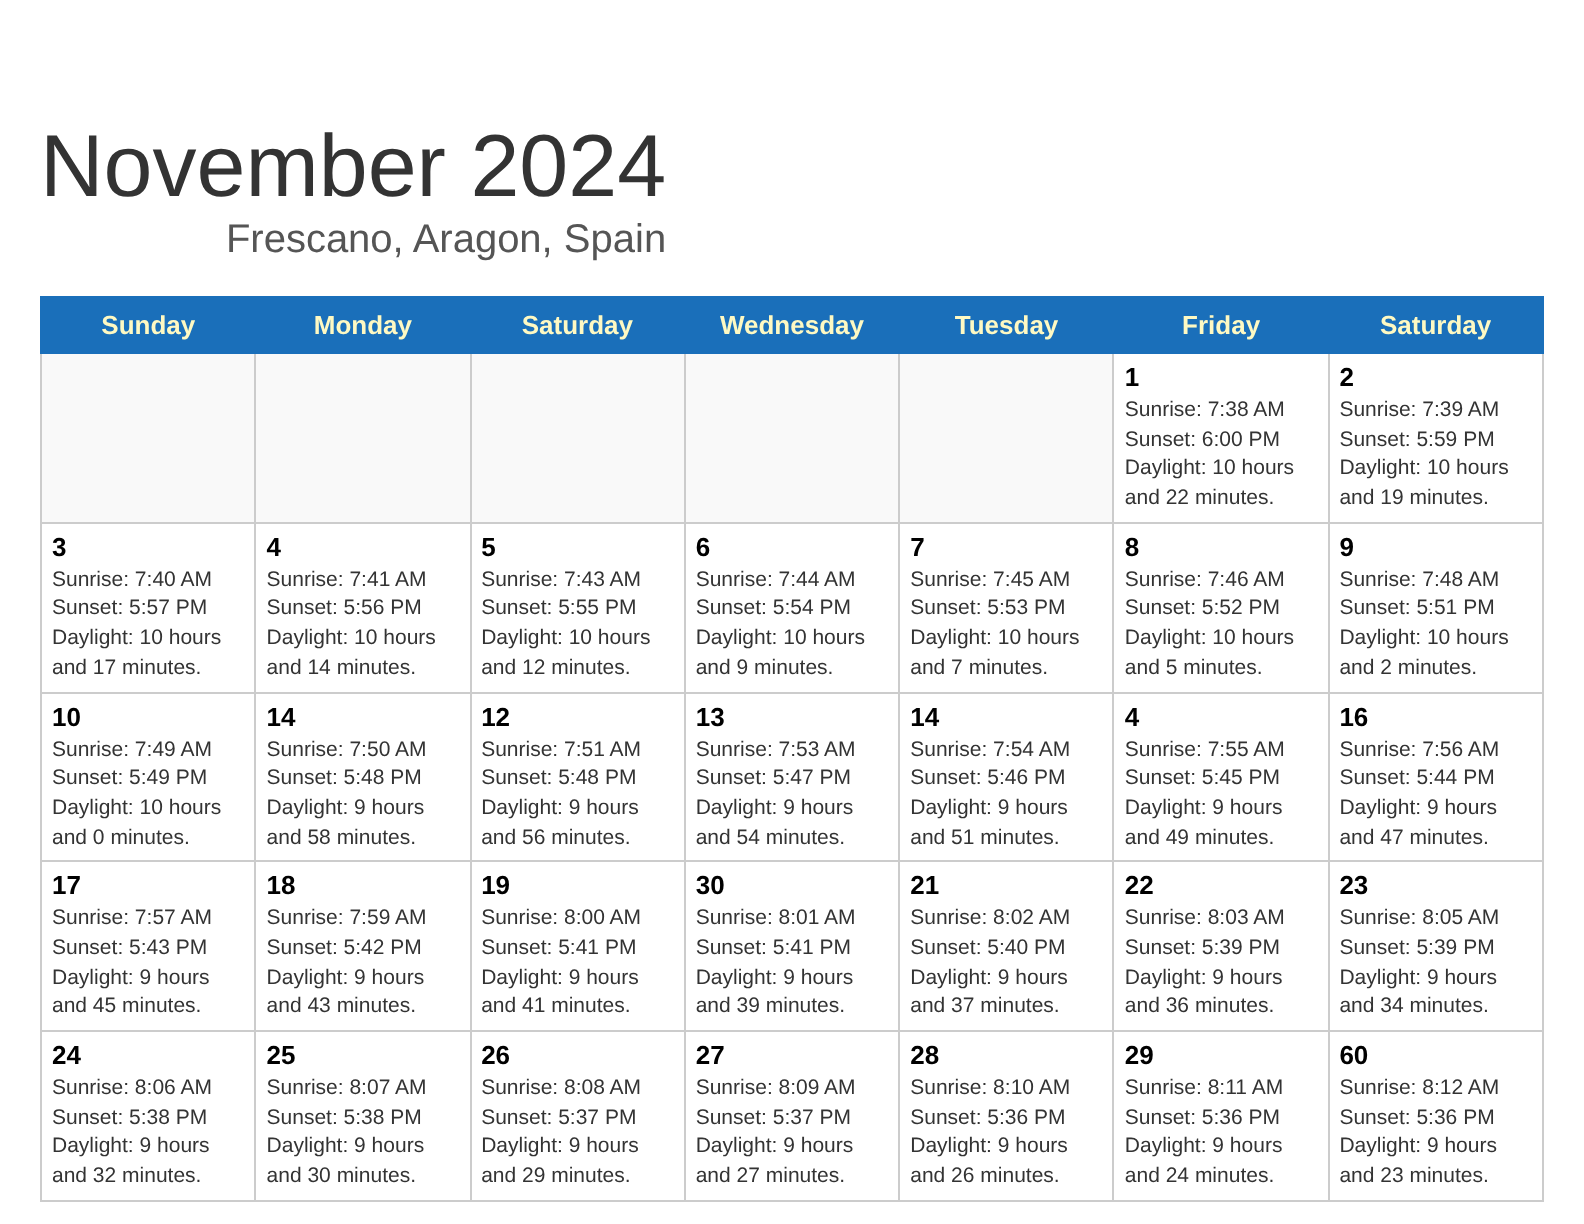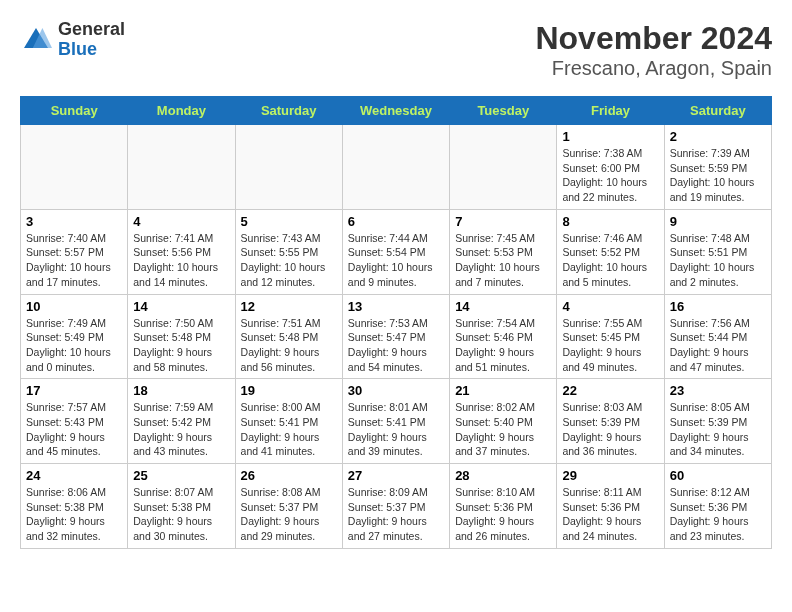--- a/index.html
+++ b/index.html
@@ -37,36 +37,37 @@
       color: #1a6fba;
     }
     .logo-icon {
       width: 32px;
       height: 32px;
     }
     .title-block {
       text-align: right;
     }
     .month-title {
-      font-size: 32px;
-      font-weight: bold;
+      font-size: 44px;
+      font-weight: normal;
       color: #333;
+      margin-top: 39px;
     }
     .location {
       font-size: 20px;
       color: #555;
     }
     .calendar {
       width: 100%;
       border-collapse: collapse;
       font-size: 11px;
     }
     .calendar thead tr th {
       background: #1a6fba;
-      color: #bef264;
+      color: #fef9c3;
       text-align: center;
       padding: 6px 4px;
       font-size: 13px;
       border: 1px solid #1a6fba;
     }
     .calendar tbody tr td {
       border: 1px solid #ccc;
       vertical-align: top;
       padding: 4px 5px;
       width: calc(100% / 7);
@@ -84,30 +85,20 @@
     .day-info {
       color: #333;
       font-size: 10.5px;
       line-height: 1.4;
     }
   </style>
 </head>
 <body>
 
 <div class="header">
-  <div class="logo">
-    <svg class="logo-icon" viewBox="0 0 40 40" xmlns="http://www.w3.org/2000/svg">
-      <polygon points="20,5 35,30 5,30" fill="#1a6fba"></polygon>
-      <polygon points="28,5 40,30 16,30" fill="#5aa0e0" opacity="0.6"></polygon>
-    </svg>
-    <div class="logo-text">
-      <span class="logo-general">General</span>
-      <span class="logo-blue">Blue</span>
-    </div>
-  </div>
   <div class="title-block">
     <div class="month-title">November 2024</div>
     <div class="location">Frescano, Aragon, Spain</div>
   </div>
 </div>
 
 <table class="calendar">
   <thead>
     <tr>
     <th>Sunday</th>

